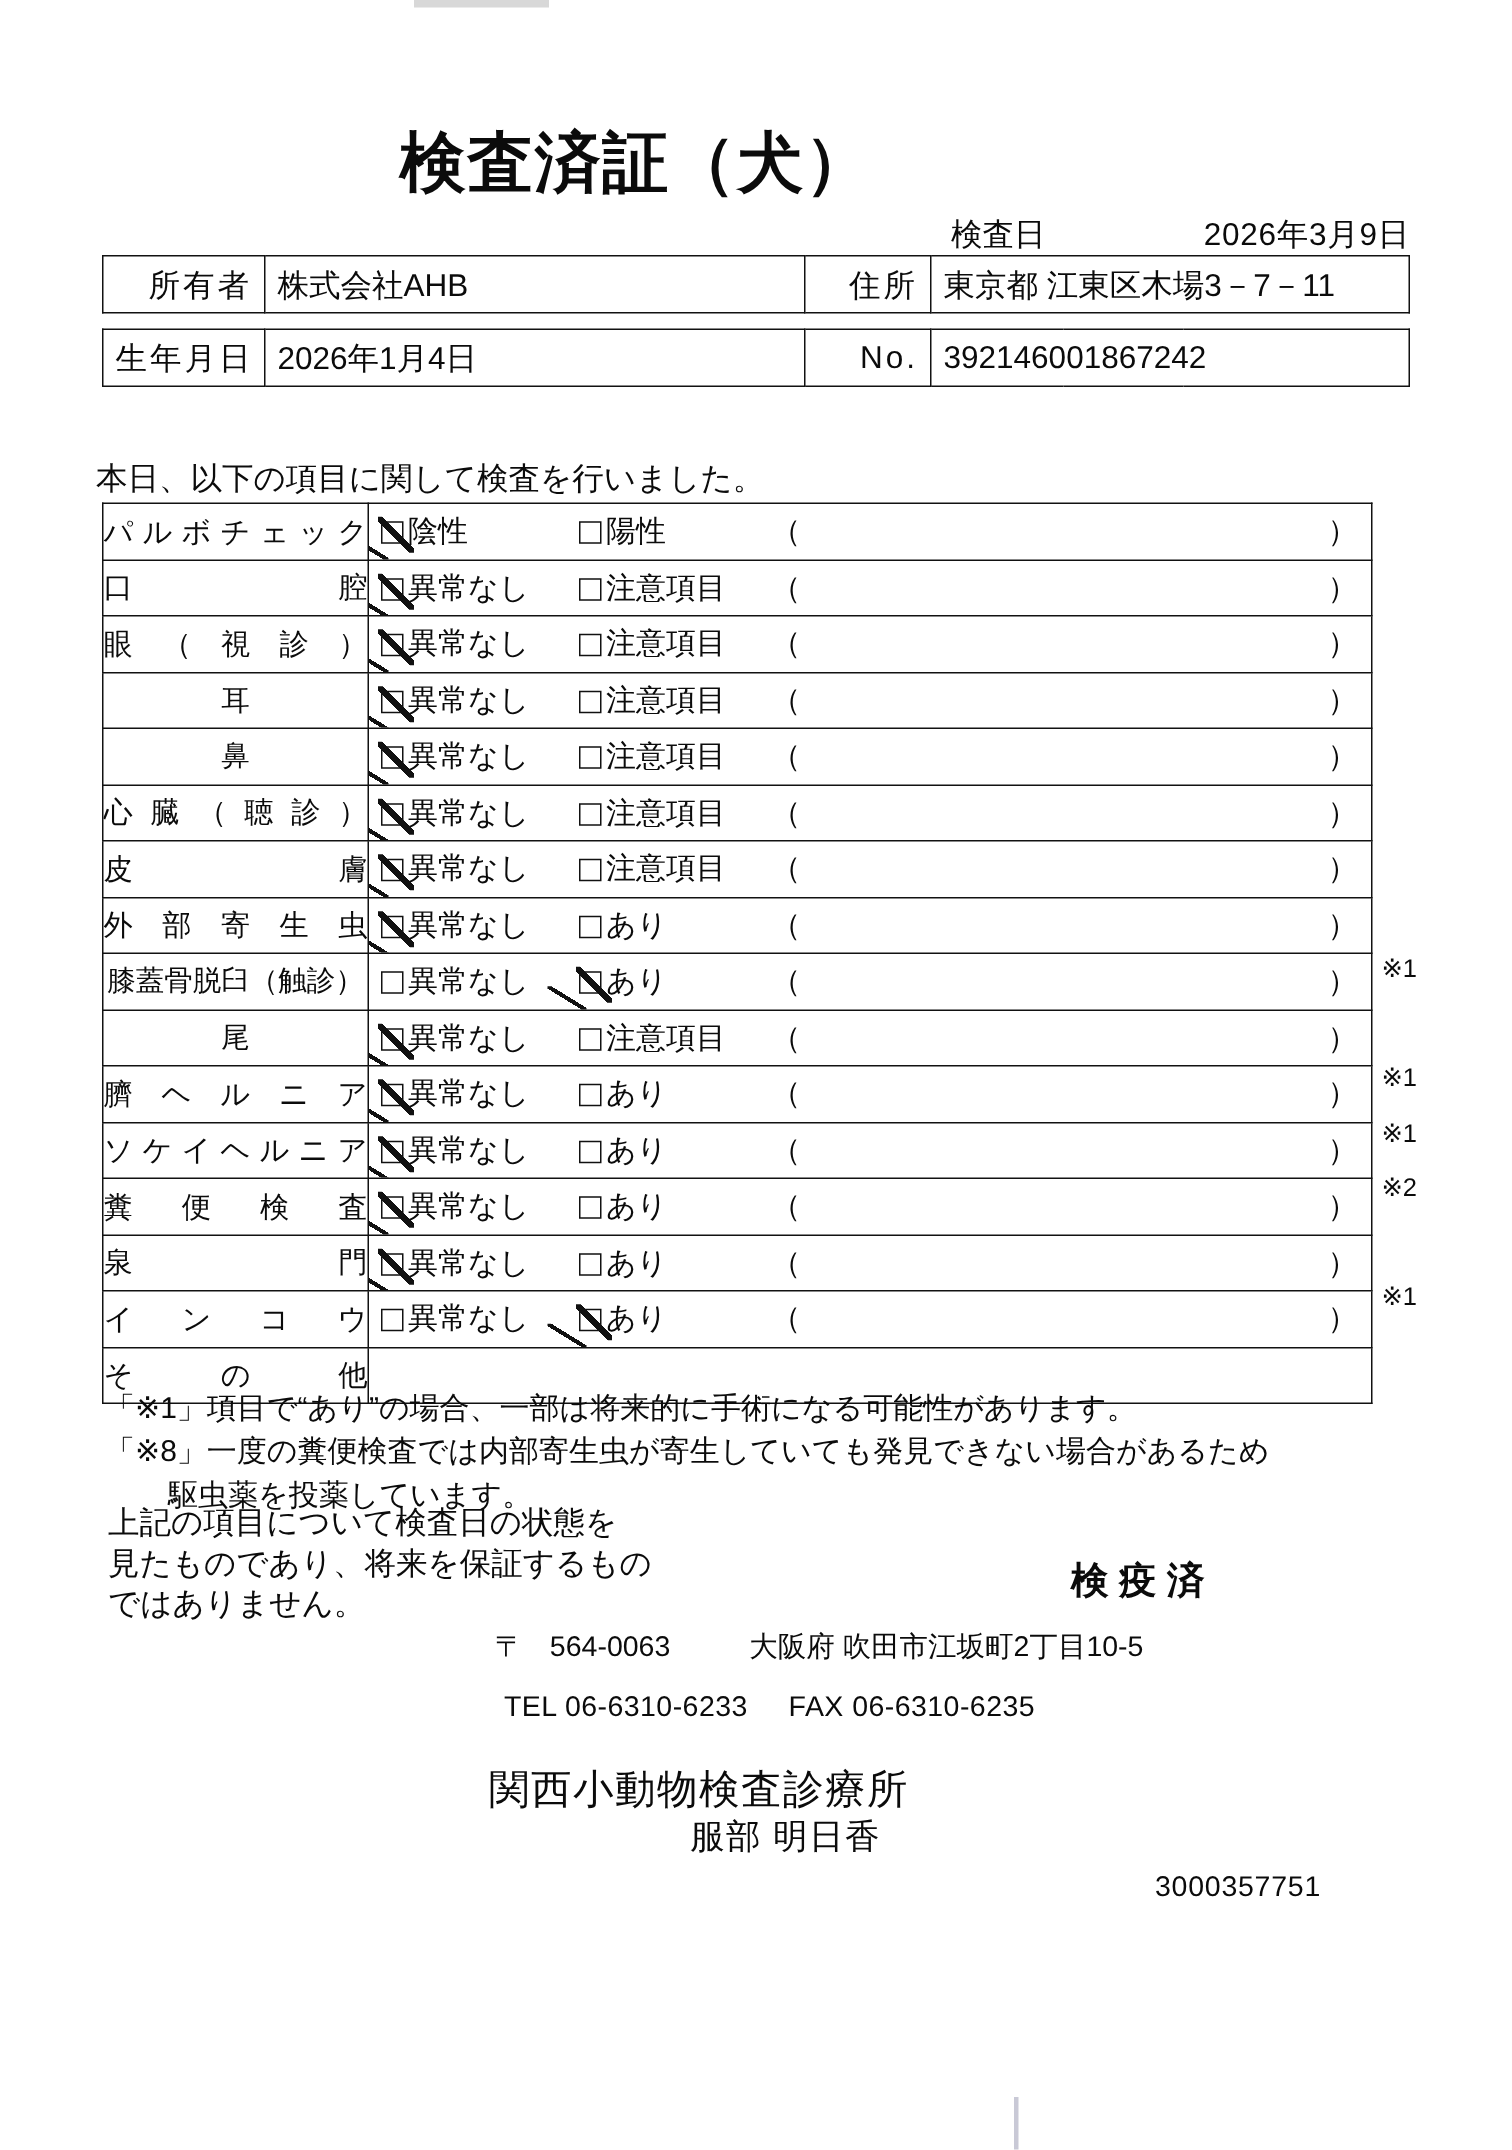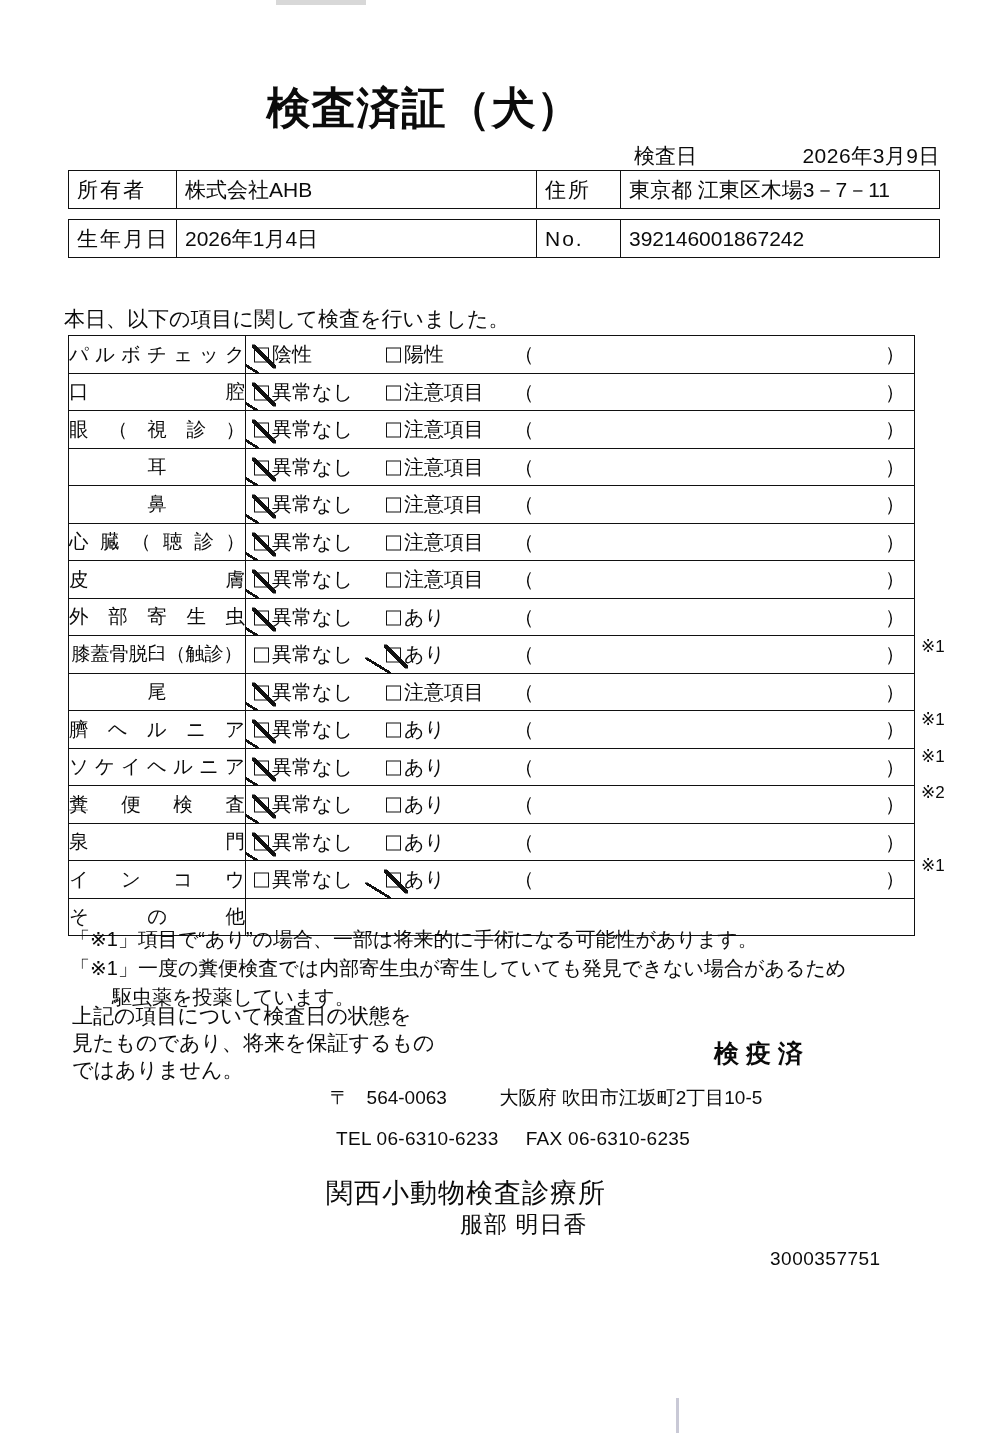--- a/index.html
+++ b/index.html
@@ -82,21 +82,21 @@
   }
   table.grid td {
     border: 1.6px solid #111;
     padding: 0 8px;
     height: 37px;
     vertical-align: middle;
     white-space: nowrap;
     overflow: hidden;
   }
   td.lbl {
-    text-align: left;
+    text-align: right;
     letter-spacing: 2px;
   }
   td.val {
     text-align: left;
   }
   td.num-right {
     text-align: right;
     padding-right: 10px;
   }
 
@@ -478,21 +478,21 @@
   <div id="note-marks">
       <div class="note-mark" style="top: 636px;">※1</div>
       <div class="note-mark" style="top: 709px;">※1</div>
       <div class="note-mark" style="top: 745.5px;">※1</div>
       <div class="note-mark" style="top: 782px;">※2</div>
       <div class="note-mark" style="top: 855px;">※1</div>
     </div>
 
   <div class="footnotes">
     <div>「※1」項目で“あり”の場合、一部は将来的に手術になる可能性があります。</div>
-    <div>「※1」一度の糞便検査では内部寄生虫が寄生していても発見できない場合があるため</div>
+    <div>「※8」一度の糞便検査では内部寄生虫が寄生していても発見できない場合があるため</div>
     <div class="footnote-indent">駆虫薬を投薬しています。</div>
   </div>
 
   <div class="disclaimer">
     <div>上記の項目について検査日の状態を</div>
     <div>見たものであり、将来を保証するもの</div>
     <div>ではありません。</div>
   </div>
 
   <div class="stamp">検疫済</div>

